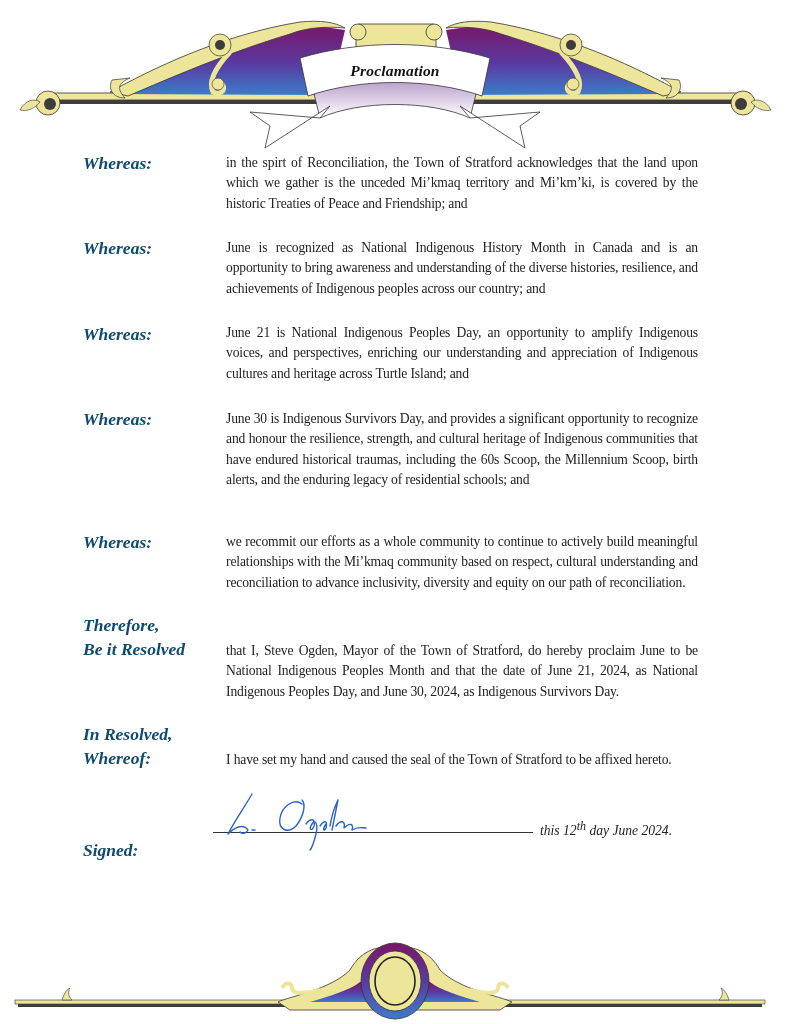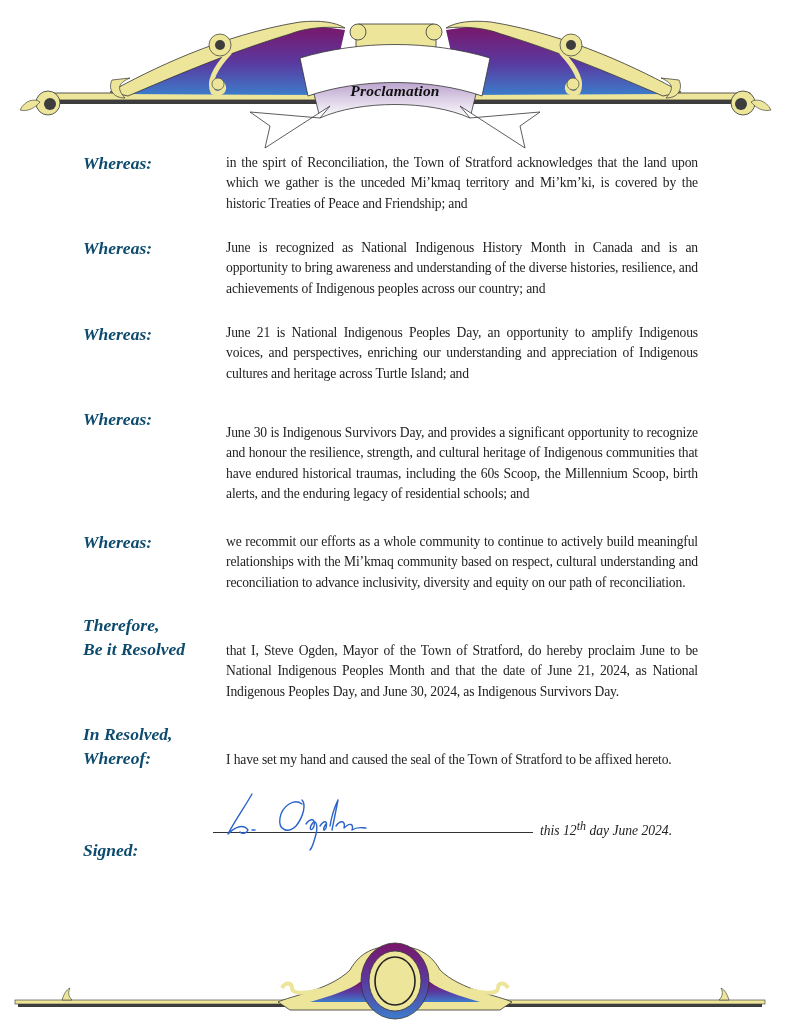--- a/index.html
+++ b/index.html
@@ -5,21 +5,21 @@
     * { margin: 0; padding: 0; box-sizing: border-box; }
     html, body { width: 791px; height: 1024px; background: #ffffff; overflow: hidden; }
     body { position: relative; font-family: "Liberation Serif", "DejaVu Serif", serif; color: #1a1a1a; }
 
     .header-ornament { position: absolute; left: 0; top: 0; width: 791px; height: 150px; }
     .footer-ornament { position: absolute; left: 0; top: 930px; width: 791px; height: 94px; }
 
     .banner-title {
       position: absolute; left: 300px; top: 62px; width: 190px; text-align: center;
       font-family: "Liberation Serif", serif; font-style: italic; font-weight: bold;
-      font-size: 15.5px; color: #111; letter-spacing: 0.2px; margin-top: 20px;
+      font-size: 15.5px; color: #111; letter-spacing: 0.2px;
     }
 
     .clause { position: absolute; left: 0; width: 791px; }
     .clause-label {
       position: absolute; left: 83px; width: 140px;
       font-family: "Liberation Serif", serif; font-style: italic; font-weight: bold;
       font-size: 17.5px; line-height: 22px; color: #0c4a6e;
     }
     .clause-text {
       position: absolute; left: 226px; width: 472px;
@@ -102,21 +102,21 @@
   <div class="clause-text" style="top:1px;">June is recognized as National Indigenous History Month in Canada and is an opportunity to bring awareness and understanding of the diverse histories, resilience, and achievements of Indigenous peoples across our country; and</div>
 </div>
 
 <div class="clause" style="top:323px;">
   <div class="clause-label" style="top:0;">Whereas:</div>
   <div class="clause-text" style="top:0;">June 21 is National Indigenous Peoples Day, an opportunity to amplify Indigenous voices, and perspectives, enriching our understanding and appreciation of Indigenous cultures and heritage across Turtle Island; and</div>
 </div>
 
 <div class="clause" style="top:408px;">
   <div class="clause-label" style="top:0;">Whereas:</div>
-  <div class="clause-text" style="top:15px;">June 30 is Indigenous Survivors Day, and provides a significant opportunity to recognize and honour the resilience, strength, and cultural heritage of Indigenous communities that have endured historical traumas, including the 60s Scoop, the Millennium Scoop, birth alerts, and the enduring legacy of residential schools; and</div>
+  <div class="clause-text" style="top:1px;">June 30 is Indigenous Survivors Day, and provides a significant opportunity to recognize and honour the resilience, strength, and cultural heritage of Indigenous communities that have endured historical traumas, including the 60s Scoop, the Millennium Scoop, birth alerts, and the enduring legacy of residential schools; and</div>
 </div>
 
 <div class="clause" style="top:531px;">
   <div class="clause-label" style="top:0;">Whereas:</div>
   <div class="clause-text" style="top:1px;">we recommit our efforts as a whole community to continue to actively build meaningful relationships with the Mi’kmaq community based on respect, cultural understanding and reconciliation to advance inclusivity, diversity and equity on our path of reconciliation.</div>
 </div>
 
 <div class="clause" style="top:614px;">
   <div class="clause-label" style="top:0;">Therefore,</div>
   <div class="clause-label" style="top:24px;">Be it Resolved</div>

